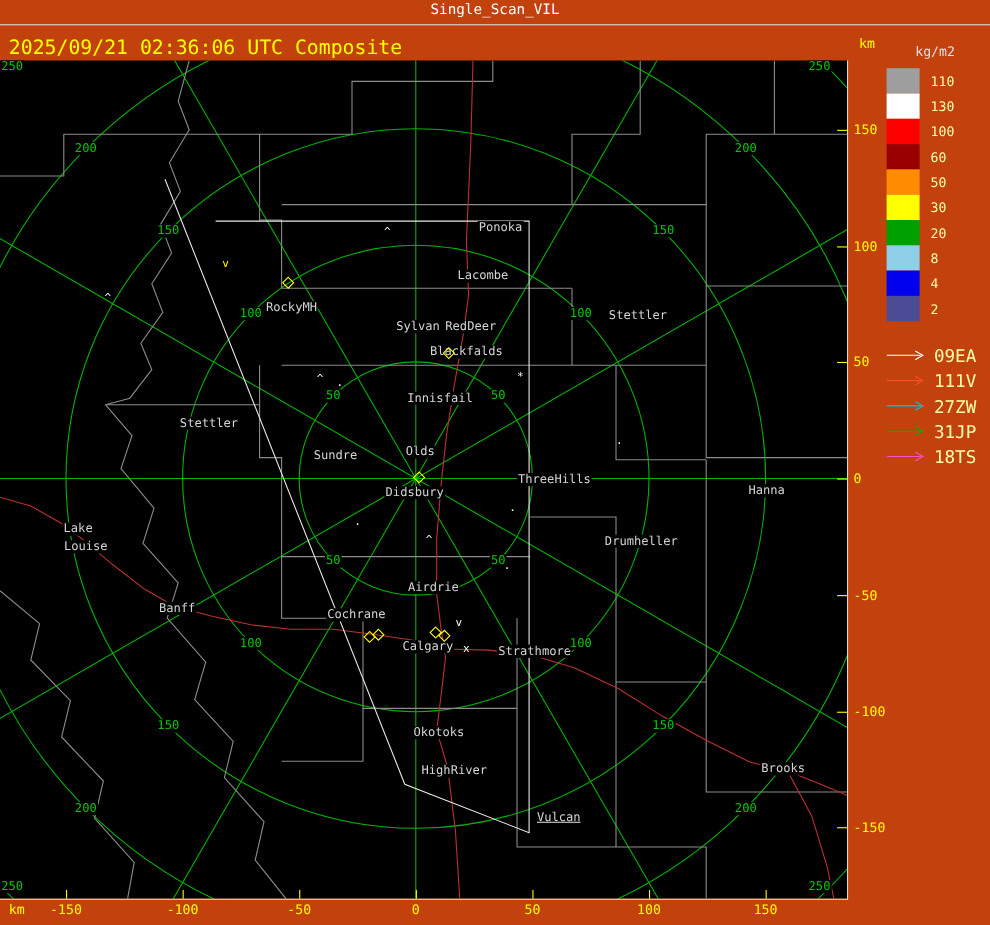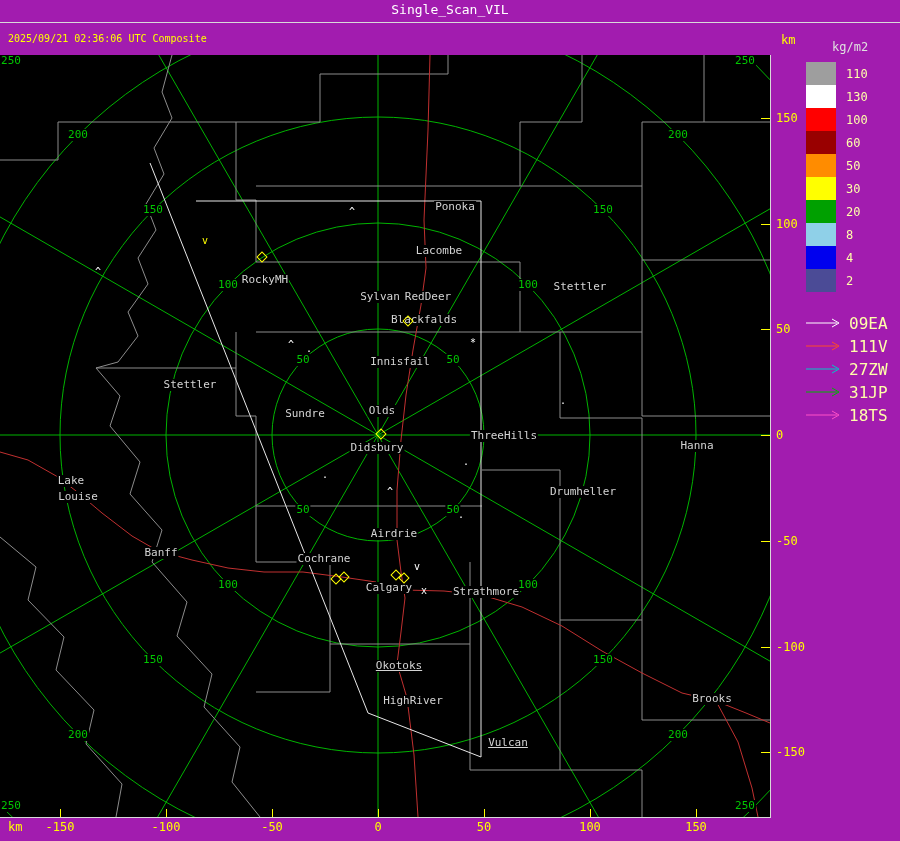--- a/index.html
+++ b/index.html
@@ -1,21 +1,21 @@
 <!DOCTYPE html>
 <html><head>
 <meta charset="utf-8">
 <style>
   html,body{margin:0;padding:0;background:#000;}
-  .screen{position:relative;width:900px;height:841px;background:#a21caf;overflow:hidden;
+  .screen{position:relative;width:900px;height:841px;background:#c2410c;overflow:hidden;
           font-family:"DejaVu Sans Mono",monospace;}
   .titlebar{position:absolute;top:0;left:0;right:0;height:21px;text-align:center;
             color:#ffffff;font-size:13px;line-height:20px;}
   .title-divider{position:absolute;top:22px;left:0;width:900px;height:1px;background:#d9d9d9;}
-  .datetime{position:absolute;left:8px;top:33px;color:#ffff00;font-size:10px;}
+  .datetime{position:absolute;left:8px;top:33px;color:#ffff00;font-size:18px;}
   .km-top{position:absolute;left:781px;top:33px;color:#ffff00;font-size:12px;}
   .km-bottom{position:absolute;left:8px;top:820px;color:#ffff00;font-size:12px;}
   .map{position:absolute;left:0;top:55px;width:770px;height:762px;background:#000;}
   .map svg{position:absolute;left:0;top:0;}
   .map-border-right{position:absolute;left:770px;top:55px;width:1px;height:763px;background:#d9d9d9;}
   .map-border-bottom{position:absolute;left:0;top:817px;width:771px;height:1px;background:#d9d9d9;}
   #overlays{position:absolute;inset:0;pointer-events:none;}
   .map-label{position:absolute;transform:translate(-50%,-50%);font-size:11px;white-space:nowrap;
              background:#000;padding:0 1px;line-height:12px;}
   .place{color:#d4d4d4;}
@@ -133,21 +133,21 @@
       <div class="map-label place" style="left: 504px; top: 436px;">ThreeHills</div>
       <div class="map-label place" style="left: 697px; top: 446px;">Hanna</div>
       <div class="map-label place" style="left: 71px; top: 481px;">Lake</div>
       <div class="map-label place" style="left: 78px; top: 497px;">Louise</div>
       <div class="map-label place" style="left: 583px; top: 492px;">Drumheller</div>
       <div class="map-label place" style="left: 161px; top: 553px;">Banff</div>
       <div class="map-label place" style="left: 394px; top: 534px;">Airdrie</div>
       <div class="map-label place" style="left: 324px; top: 559px;">Cochrane</div>
       <div class="map-label place" style="left: 389px; top: 588px;">Calgary</div>
       <div class="map-label place" style="left: 486px; top: 592px;">Strathmore</div>
-      <div class="map-label place" style="left: 399px; top: 666px; text-decoration: underline;">Okotoks</div>
+      <div class="map-label place" style="left: 399px; top: 666px;">Okotoks</div>
       <div class="map-label place" style="left: 413px; top: 701px;">HighRiver</div>
       <div class="map-label place" style="left: 508px; top: 743px; text-decoration: underline;">Vulcan</div>
       <div class="map-label place" style="left: 712px; top: 699px;">Brooks</div>
       <div class="map-label ring" style="left: 11px; top: 61px;">250</div>
       <div class="map-label ring" style="left: 78px; top: 135px;">200</div>
       <div class="map-label ring" style="left: 153px; top: 210px;">150</div>
       <div class="map-label ring" style="left: 228px; top: 285px;">100</div>
       <div class="map-label ring" style="left: 303px; top: 360px;">50</div>
       <div class="map-label ring" style="left: 453px; top: 360px;">50</div>
       <div class="map-label ring" style="left: 528px; top: 285px;">100</div>

